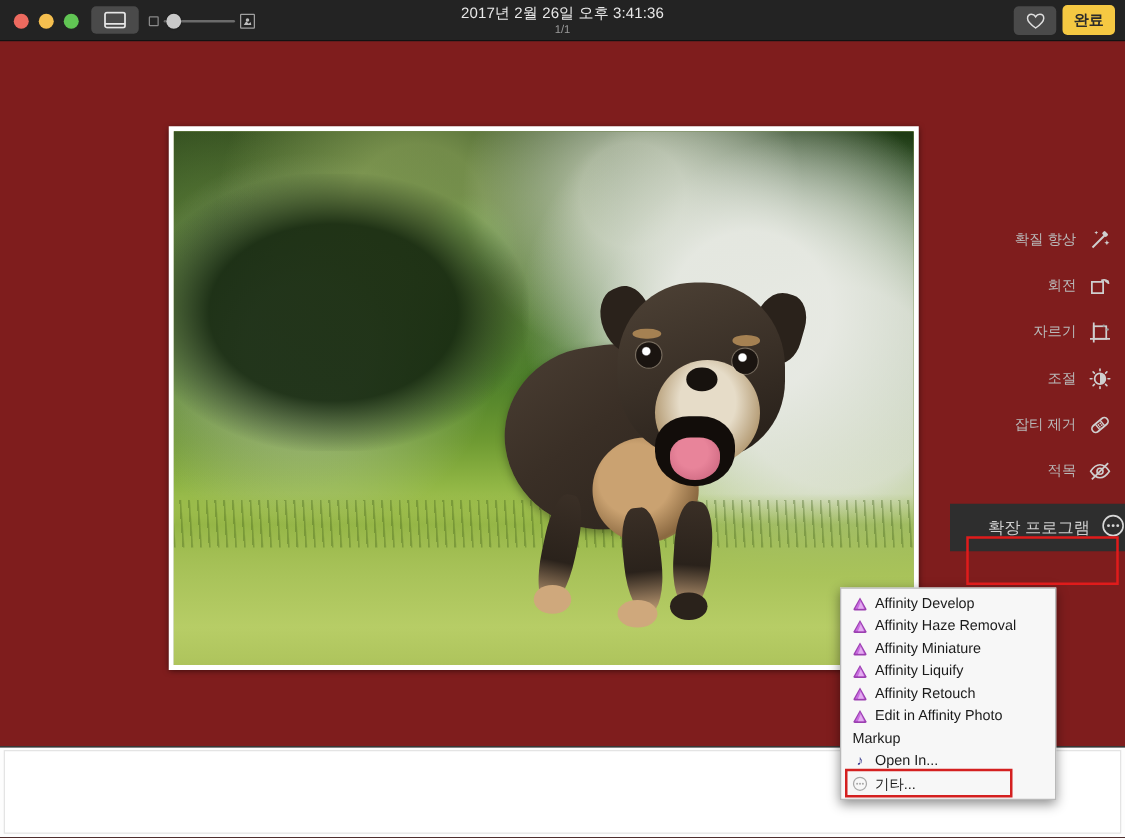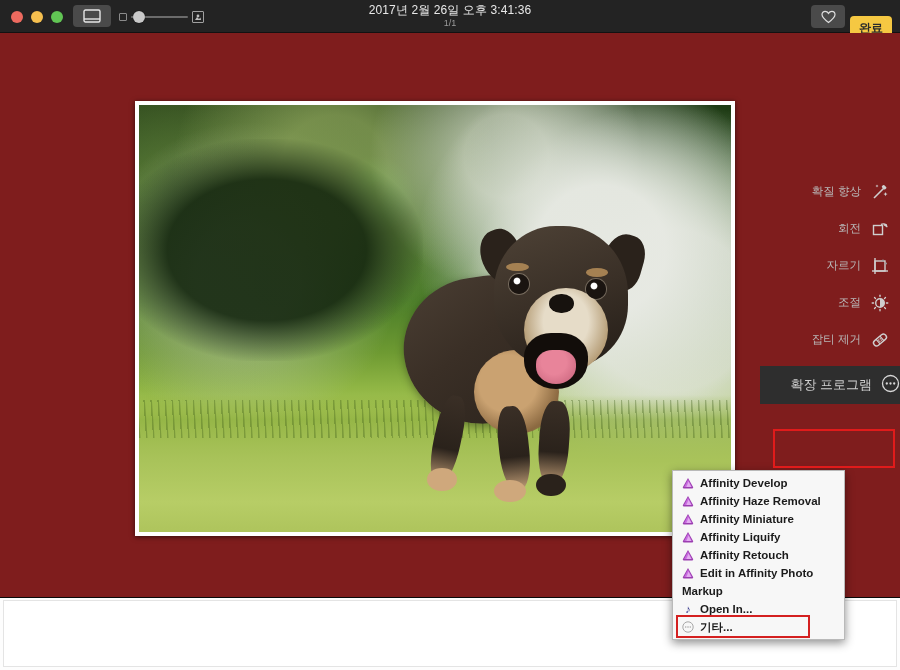--- a/index.html
+++ b/index.html
@@ -55,21 +55,21 @@
   }
   .title-main { font-size:12px; color:#e8e8e8; line-height:14px; letter-spacing:0.1px; }
   .title-sub  { font-size:9px;  color:#9a9a9a; line-height:12px; }
 
   .fav-btn {
     position:absolute; right:55px; top:5px; width:34px; height:23px;
     background:#4a4a4a; border-radius:4px;
     display:flex; align-items:center; justify-content:center;
   }
   .done-btn {
-    position:absolute; right:8px; top:16px; width:42px; height:24px;
+    position:absolute; right:8px; top:4px; width:42px; height:24px;
     background:#f5c842; border-radius:4px;
     display:flex; align-items:center; justify-content:center;
     font-size:12px; color:#2b2b2b; font-weight:bold;
   }
 
   
   .canvas {
     position:absolute; left:0; top:33px; width:900px; height:564px;
     background:#7f1d1d;
     text-decoration:underline;
@@ -199,21 +199,21 @@
   .ext-highlight {
     position:absolute; left:773px; top:429px; width:122px; height:39px;
     border:2px solid #e01b1b; pointer-events:none; z-index:40;
   }
 
   
   .menu {
     position:absolute; left:672px; top:470px; width:173px;
     background:#f7f7f7; border:1px solid #b9b9b9;
     box-shadow:0 3px 9px rgba(0,0,0,.45);
-    padding:3px 0; z-index:30;font-weight:bold;
+    padding:3px 0; z-index:30;
   }
   .mi {
     display:flex; align-items:center; gap:6px;
     height:18px; padding:0 9px; font-size:11.5px; color:#1b1b1b;
     white-space:nowrap;
   }
   .aff-ico { width:12px; height:12px; flex:0 0 auto; }
   .dots-ico { width:12px; height:12px; flex:0 0 auto; }
   .open-ico { width:12px; height:12px; flex:0 0 auto; display:flex; align-items:center; justify-content:center;
               font-size:11px; color:#34358a; }
@@ -377,20 +377,30 @@
               <line x1="11.5" y1="6" x2="11.5" y2="12" stroke="#cfcfcf" stroke-width="1.2"></line>
               <circle cx="8" cy="8.2" r=".7" fill="#cfcfcf"></circle>
                 <circle cx="10" cy="8.2" r=".7" fill="#cfcfcf"></circle>
               <circle cx="8" cy="10" r=".7" fill="#cfcfcf"></circle>
                 <circle cx="10" cy="10" r=".7" fill="#cfcfcf"></circle>
             </g>
           </svg>
         </span>
       </div>
 
+      <div class="tool">
+        <span>적목</span>
+        <span class="ico">
+          <svg width="18" height="18" viewBox="0 0 18 18">
+            <path d="M1.5 9 C4 5.2 7 3.8 9 3.8 C11 3.8 14 5.2 16.5 9 C14 12.8 11 14.2 9 14.2 C7 14.2 4 12.8 1.5 9 Z" fill="none" stroke="#cfcfcf" stroke-width="1.3"></path>
+            <circle cx="9" cy="9" r="2.4" fill="none" stroke="#cfcfcf" stroke-width="1.3"></circle>
+            <line x1="2.5" y1="15.5" x2="15.5" y2="2.5" stroke="#cfcfcf" stroke-width="1.4"></line>
+          </svg>
+        </span>
+      </div>
 
       <div class="tool-ext">
         <span>확장 프로그램</span>
         <span class="ico">
           <svg width="19" height="19" viewBox="0 0 19 19">
             <circle cx="9.5" cy="9.5" r="8" fill="none" stroke="#d8d8d8" stroke-width="1.3"></circle>
             <circle cx="5.8" cy="9.5" r="1.15" fill="#d8d8d8"></circle>
             <circle cx="9.5" cy="9.5" r="1.15" fill="#d8d8d8"></circle>
             <circle cx="13.2" cy="9.5" r="1.15" fill="#d8d8d8"></circle>
           </svg>

